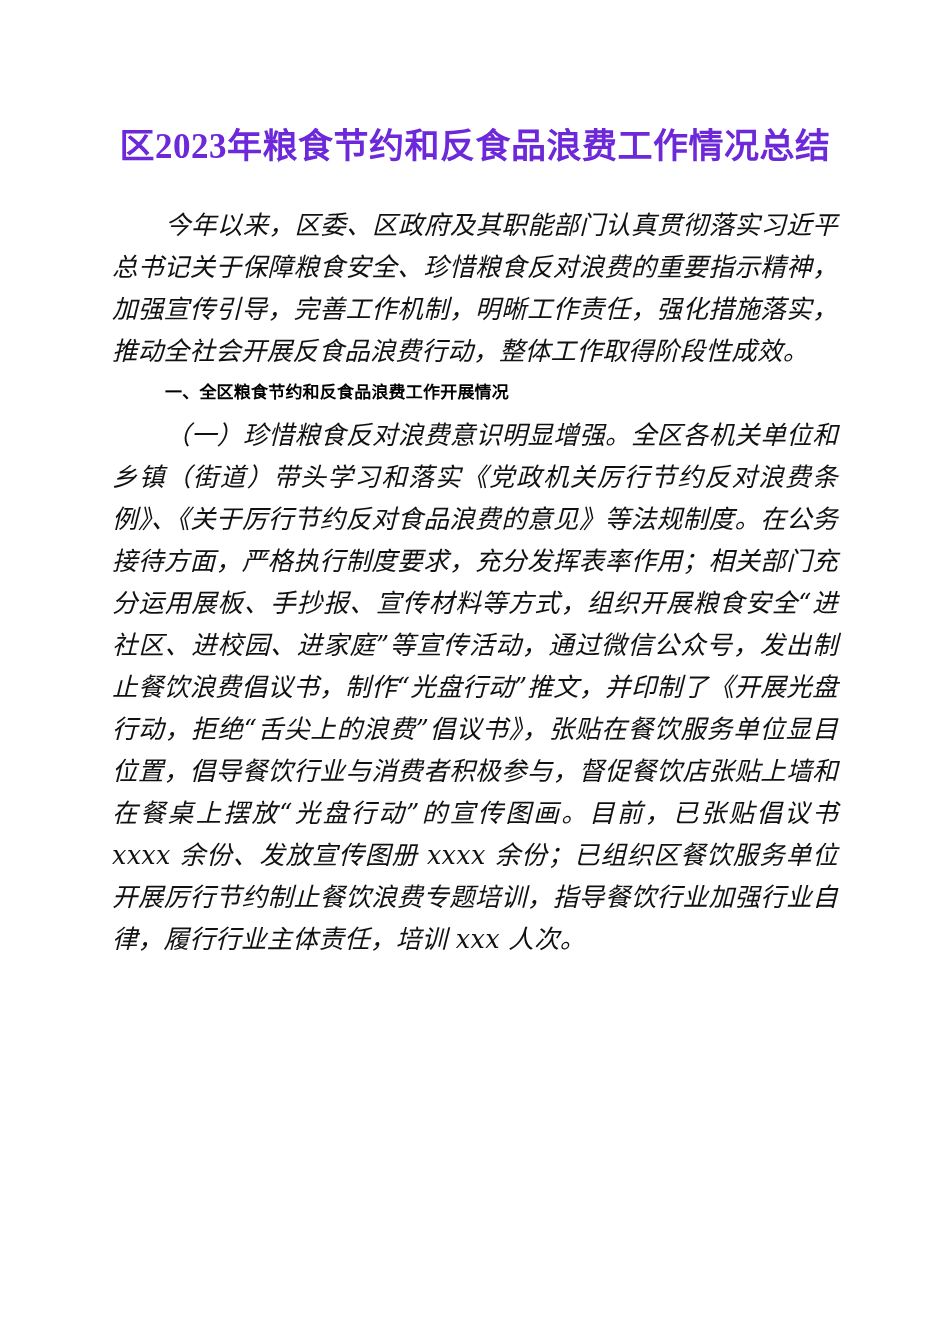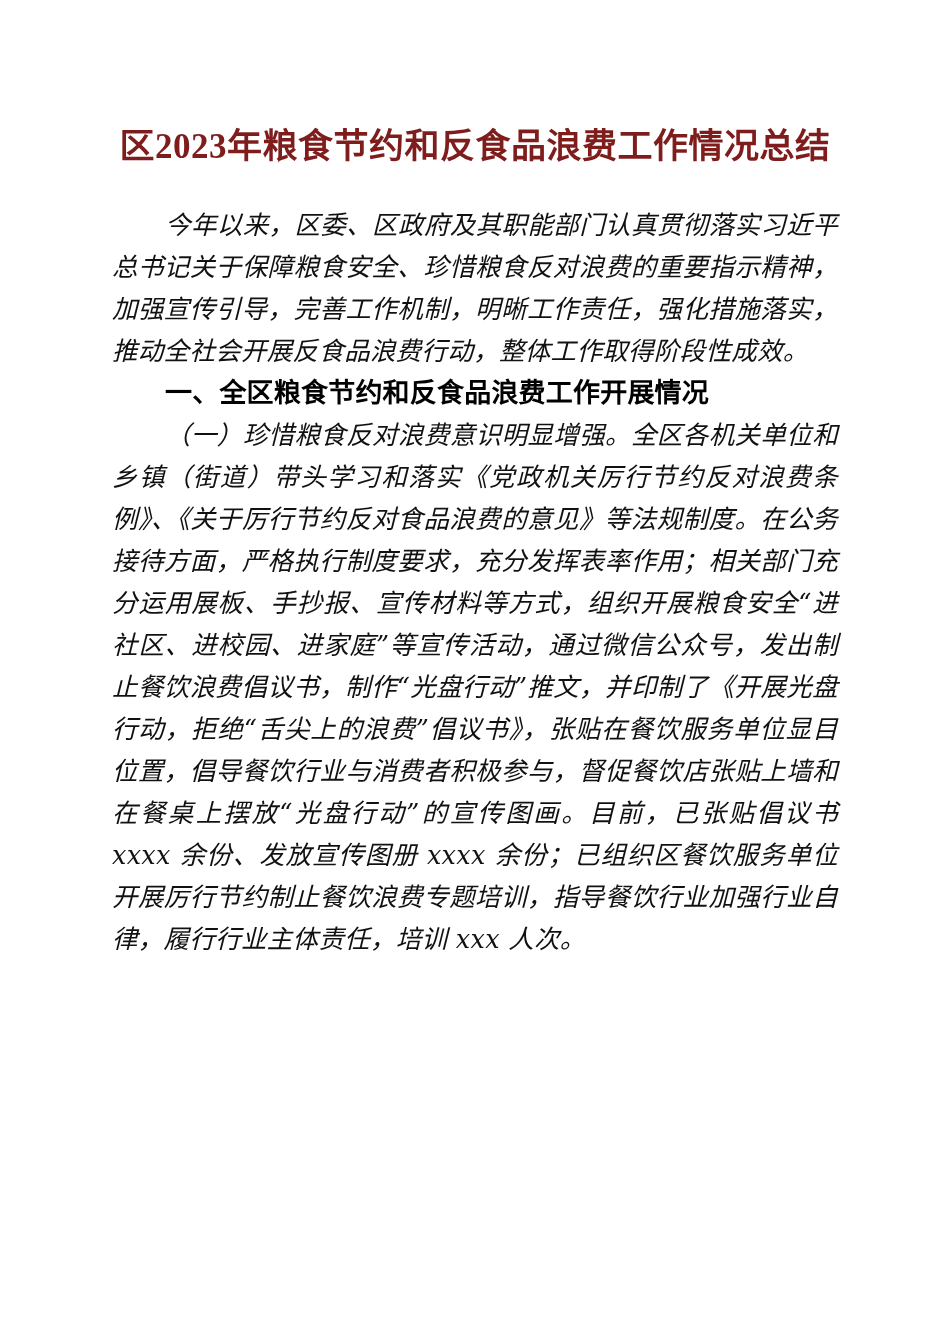--- a/index.html
+++ b/index.html
@@ -37,21 +37,21 @@
   .doc-title {
     margin: 0;
     padding: 0;
     padding-top: 124px;
     font-family: "Liberation Serif", "DejaVu Serif", serif;
     font-weight: bold;
     font-size: 35px;
     line-height: 46px;
     text-align: center;
     letter-spacing: 0.5px;
-    color: #7f1d1d;
+    color: #6d28d9;
   }
 
   
   .body-block {
     margin-top: 34px;
   }
 
   p.para {
     margin: 0;
     padding: 0;
@@ -65,21 +65,21 @@
     font-weight: 400;
     letter-spacing: 0.3px;
     font-style: italic;
   }
 
   
   h2.section-heading {
     margin: 0;
     padding: 0;
     font-family: "Liberation Sans", "DejaVu Sans", sans-serif;
-    font-size: 27px;
+    font-size: 17px;
     line-height: 42px;
     font-weight: bold;
     text-indent: 53px;
     text-align: left;
     color: #000000;
     letter-spacing: 0.2px;
   }
 </style>
 </head>
 <body>

